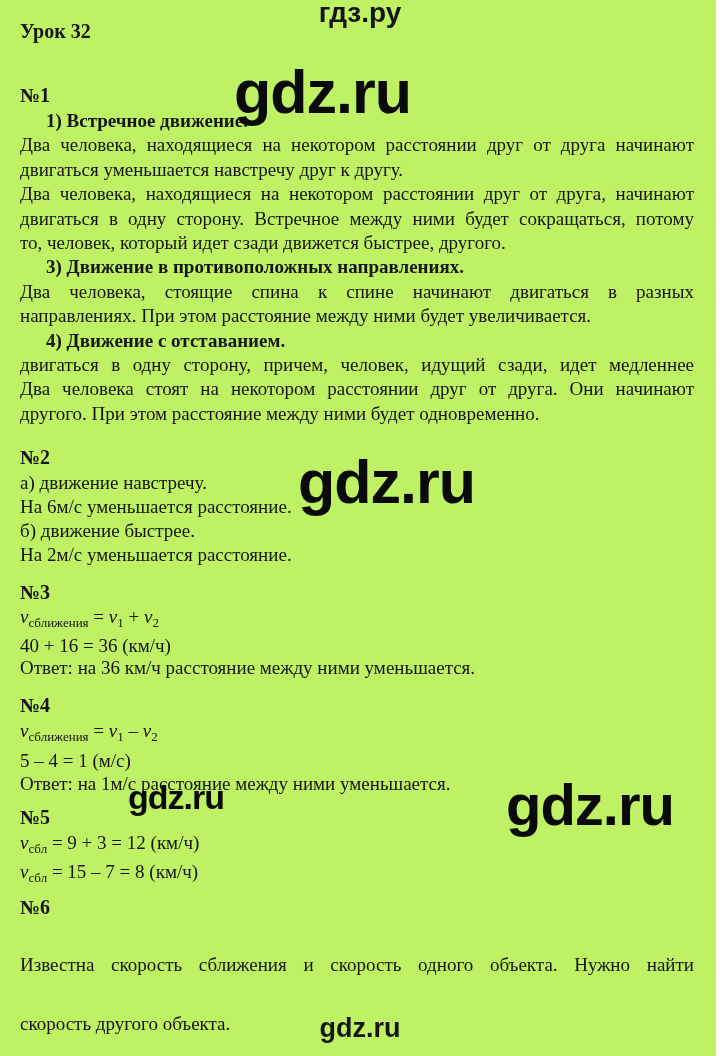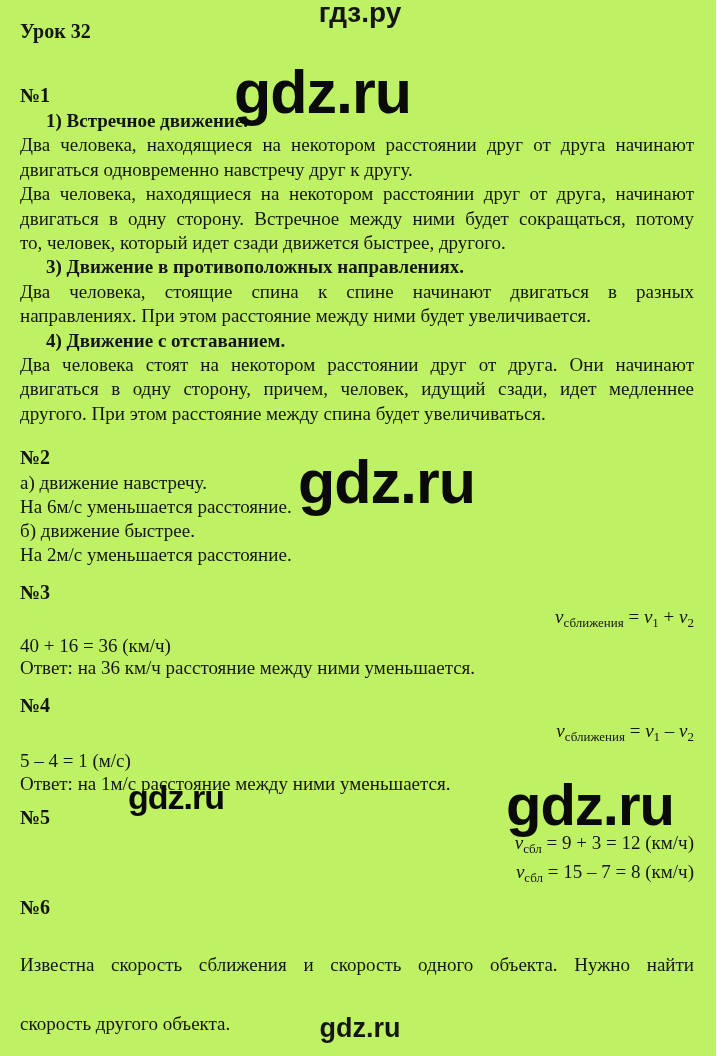--- a/index.html
+++ b/index.html
@@ -24,21 +24,21 @@
   .problem{position:absolute;left:20px;width:674px;}
   .problem-number{font-weight:bold;font-size:20px;line-height:22px;}
   .problem-body{font-size:19px;}
   .problem-1{top:84px;}  .problem-1 .line{line-height:24.4px;}
   .problem-2{top:446px;} .problem-2 .line{line-height:24px;}
   .problem-3{top:581px;} .problem-3 .line{line-height:22.5px;}
   .problem-4{top:694px;} .problem-4 .line{line-height:23.5px;}
   .problem-5{top:806px;} .problem-5 .line{line-height:23px;}
   .problem-6{top:896px;} .problem-6 .line{line-height:22.5px;margin-top:36px;}
   .problem-body{margin-top:3px;}
-  .line{white-space:normal;text-align:right;}
+  .line{white-space:normal;}
   .line.item{padding-left:26px;font-weight:bold;}
   .line.jline{text-align:justify;text-align-last:justify;}
   .line.plain,.line.item{text-align:left;}
   
   .line.formula .var{font-style:italic;}
   .line.formula .sub{font-size:13px;vertical-align:-4px;}
   .line.formula .plain{font-style:normal;}
   
   .wm{
     position:absolute;font-family:"Liberation Sans", sans-serif;font-weight:bold;
@@ -57,31 +57,31 @@
   <div class="site-header">гдз.ру</div>
 
   <div class="lesson-title">Урок 32</div>
 
   <div id="problems">
       <section class="problem problem-1">
     <div class="problem-number">№1</div>
     <div class="problem-body">
           <div class="line item">1) Встречное движение.</div>
           <div class="line jline">Два человека, находящиеся на некотором расстоянии друг от друга начинают</div>
-          <div class="line plain">двигаться одновременно навстречу друг к другу.</div>
+          <div class="line plain">двигаться уменьшается навстречу друг к другу.</div>
           <div class="line jline">Два человека, находящиеся на некотором расстоянии друг от друга, начинают</div>
           <div class="line jline">двигаться в одну сторону. Встречное между ними будет сокращаться, потому</div>
           <div class="line plain">то, человек, который идет сзади движется  быстрее, другого.</div>
           <div class="line item">3) Движение в противоположных направлениях.</div>
           <div class="line jline">Два человека, стоящие спина к спине начинают двигаться в разных</div>
           <div class="line plain">направлениях. При этом расстояние между ними будет увеличивается.</div>
           <div class="line item">4) Движение с отставанием.</div>
+          <div class="line jline">двигаться в одну сторону, причем, человек, идущий сзади, идет медленнее</div>
           <div class="line jline">Два человека стоят на некотором расстоянии друг от друга. Они начинают</div>
-          <div class="line jline">двигаться в одну сторону, причем, человек, идущий сзади, идет медленнее</div>
-          <div class="line plain">другого. При этом расстояние между спина будет увеличиваться.</div>
+          <div class="line plain">другого. При этом расстояние между ними будет одновременно.</div>
         </div>
   </section>
       <section class="problem problem-2">
     <div class="problem-number">№2</div>
     <div class="problem-body">
           <div class="line plain">а) движение навстречу.</div>
           <div class="line plain">На 6м/с уменьшается расстояние.</div>
           <div class="line plain">б) движение быстрее.</div>
           <div class="line plain">На 2м/с уменьшается расстояние.</div>
         </div>

